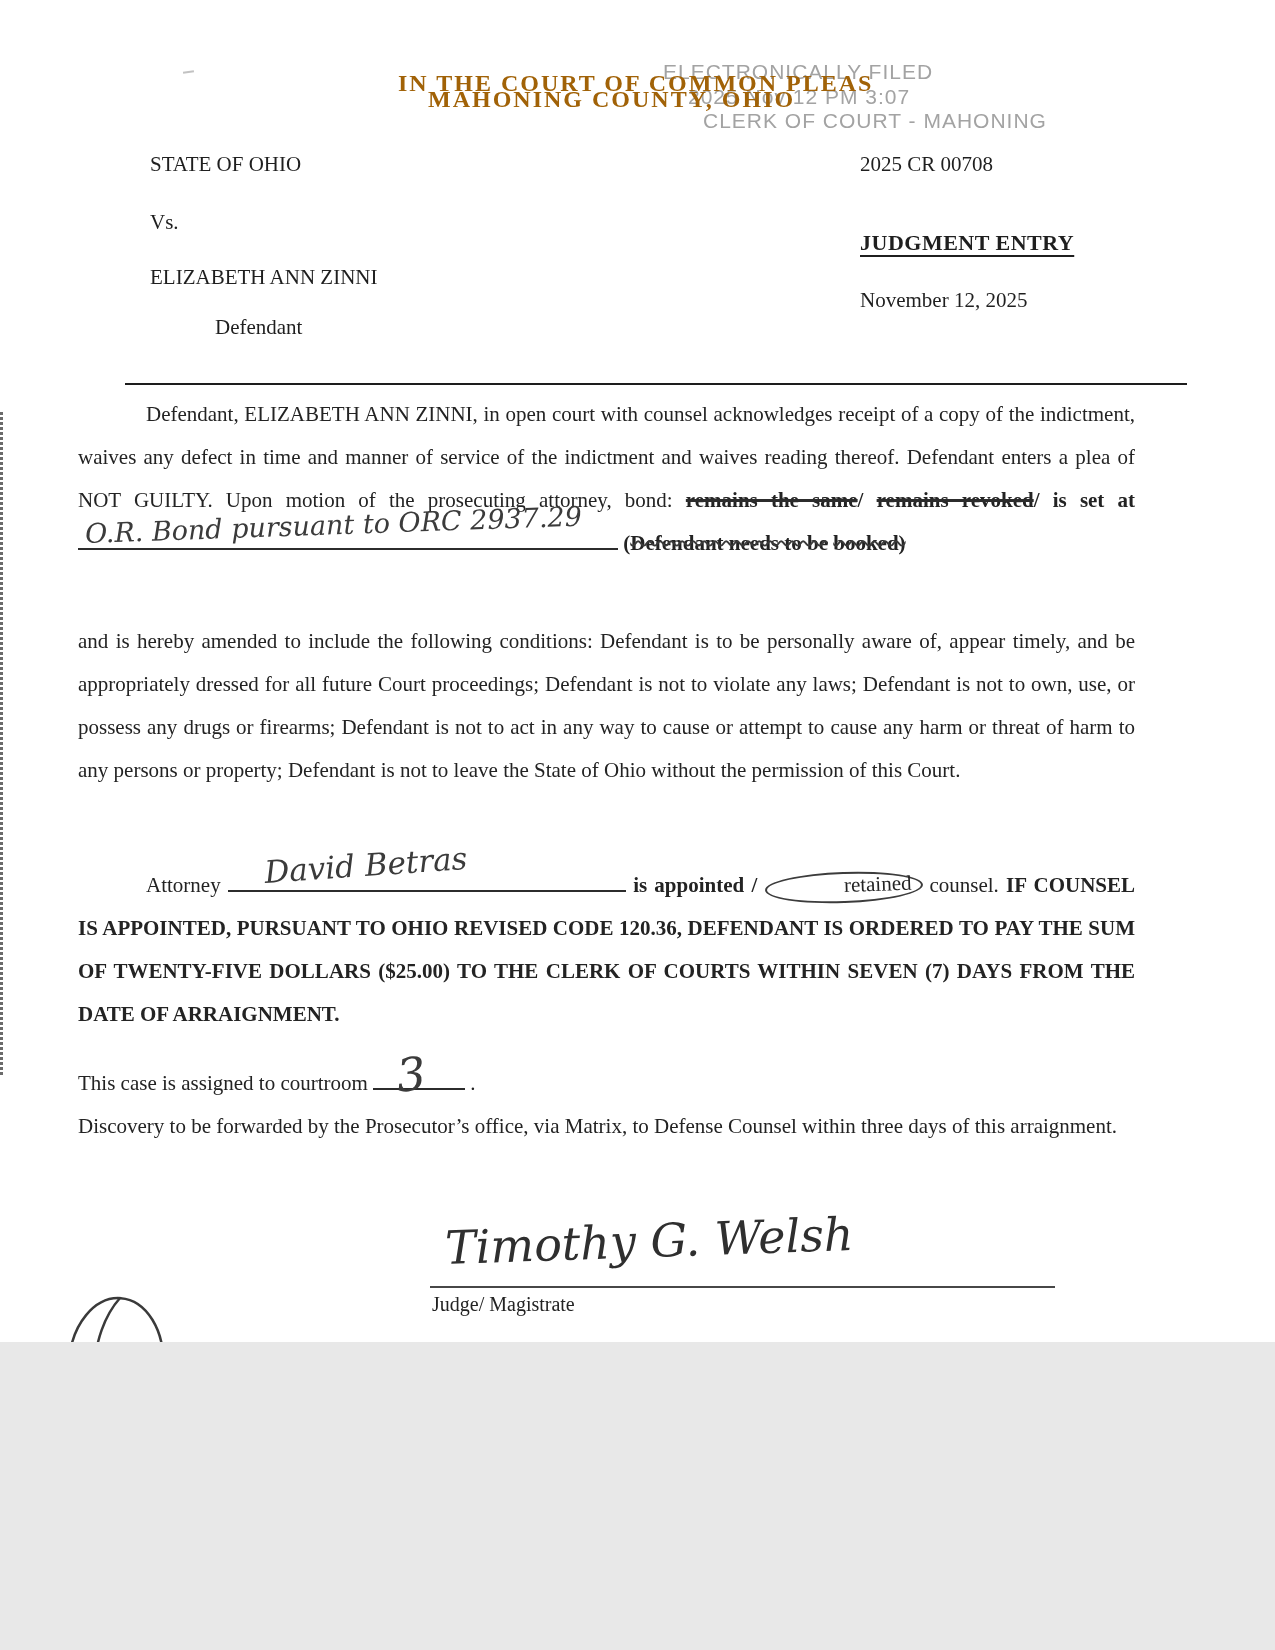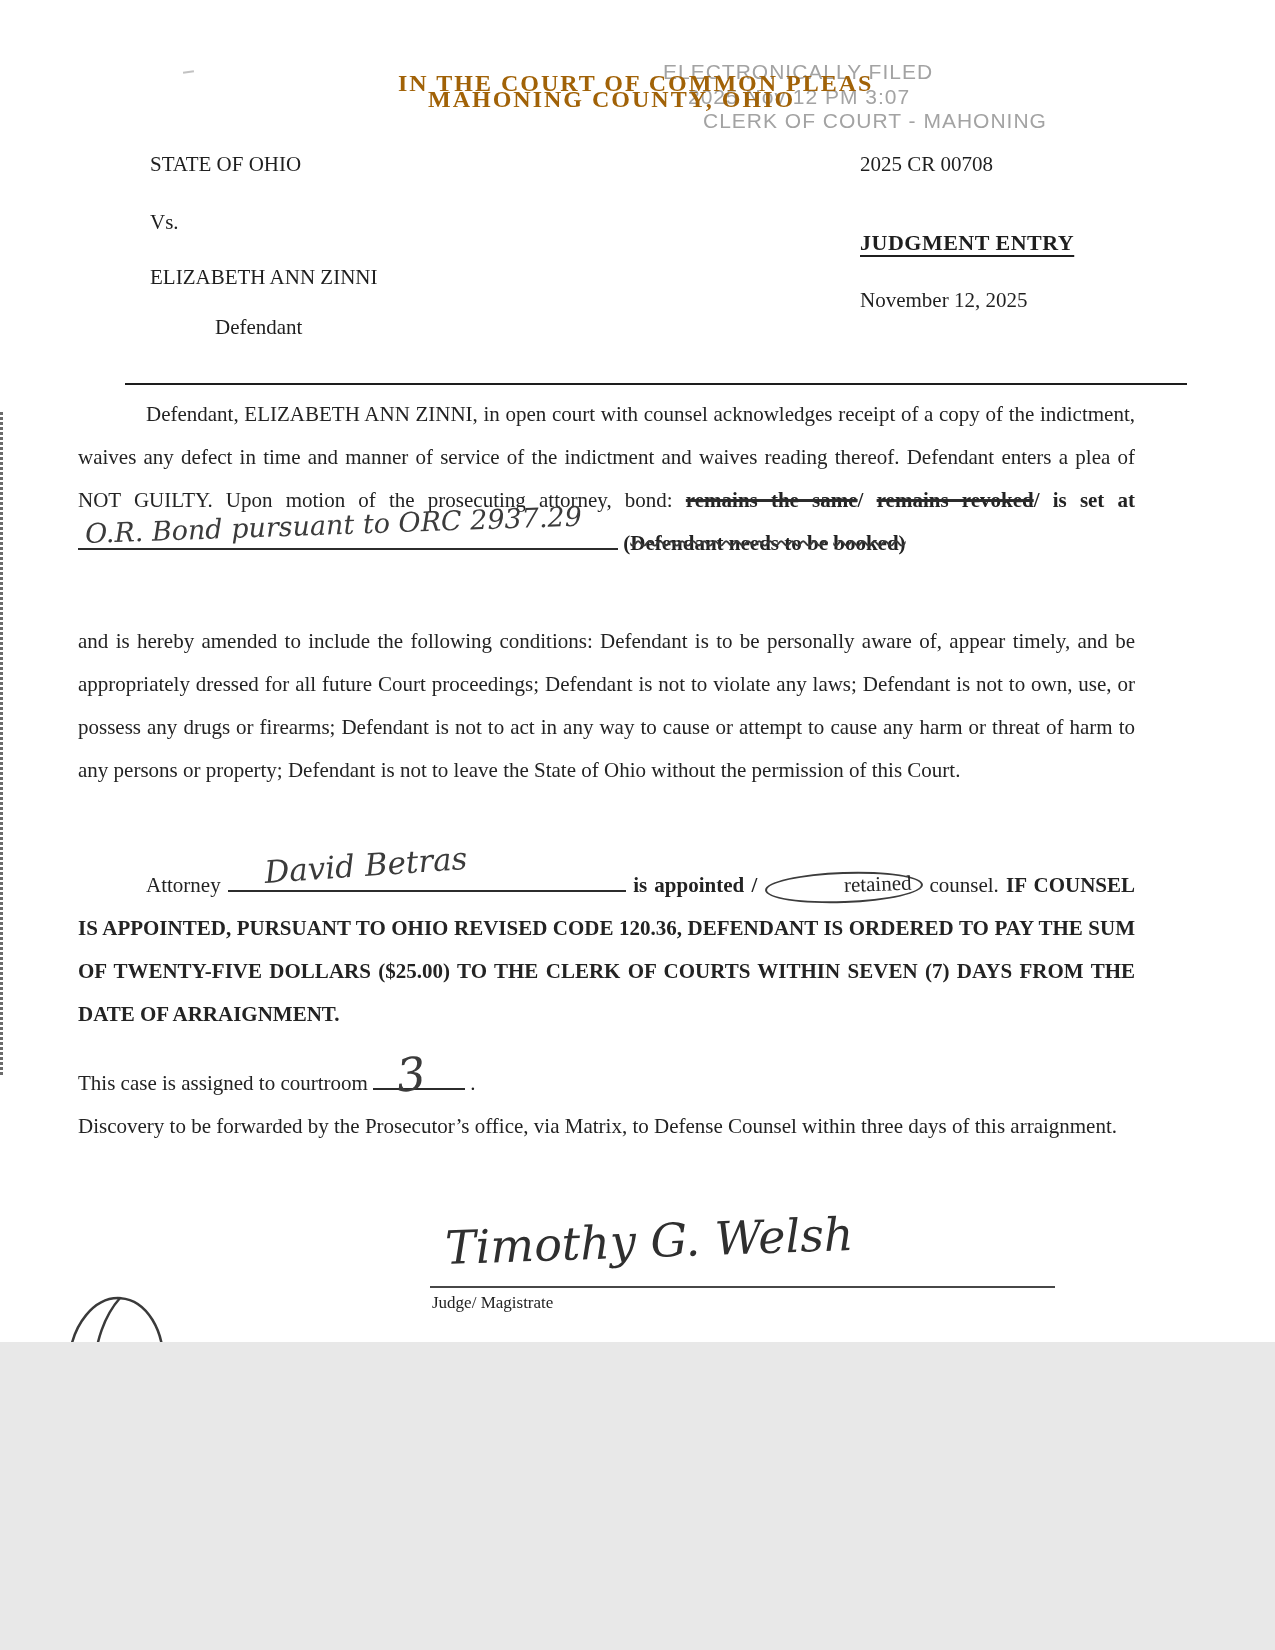--- a/index.html
+++ b/index.html
@@ -26,21 +26,21 @@
   .bond-blank{width:540px;}
   .bond-hand{left:8px; bottom:-7px; font-size:27px; transform:rotate(-2deg); transform-origin:left bottom;}
   .atty-blank{width:398px;}
   .atty-hand{left:38px; bottom:-4px; font-size:31px; transform:rotate(-4deg); transform-origin:left bottom;}
   .room-blank{width:92px;}
   .room-hand{left:26px; bottom:-10px; font-size:46px; transform:rotate(-6deg); transform-origin:left bottom;}
   .circled{display:inline-block; border:2.5px solid #3c3c3c; border-radius:50%; padding:0 9px 4px; transform:rotate(-2deg); line-height:1.1;}
   
   .sig-script{font-family:"DejaVu Serif", serif; font-style:italic; font-size:46px; color:#2f2f2f; transform:rotate(-2deg); white-space:nowrap; z-index:3;}
   .sig-line{border-top:2px solid #474747; height:0; z-index:2;}
-  .label{font-size:17px; color:#232323; white-space:nowrap;}
+  .label{font-size:20px; color:#232323; white-space:nowrap;}
   
   .divider{background:#1d1d1d; height:2px; z-index:1;}
   .left-artifact{width:3px; background:repeating-linear-gradient(180deg,#3a3a3a 0 3px, rgba(0,0,0,0) 3px 5px); opacity:.75; z-index:1;}
   .smudge{height:2px; background:#9a9a9a; opacity:.6; transform:rotate(-8deg);}
   .footer-case{font-family:"Liberation Sans", sans-serif; font-weight:bold; font-size:26px; color:#0d0d0d; letter-spacing:.5px;}
   svg.scribble{position:absolute; z-index:4; overflow:visible;}
 </style>
 </head>
 <body>
 

